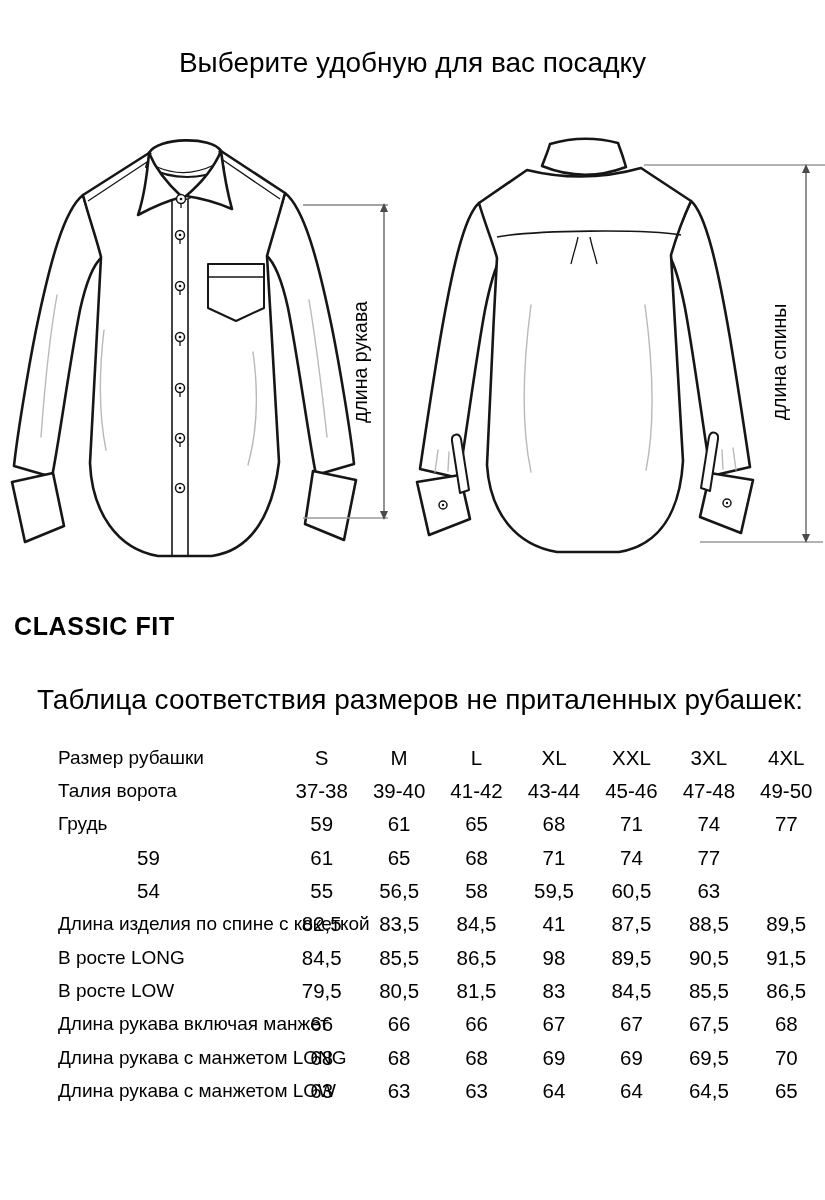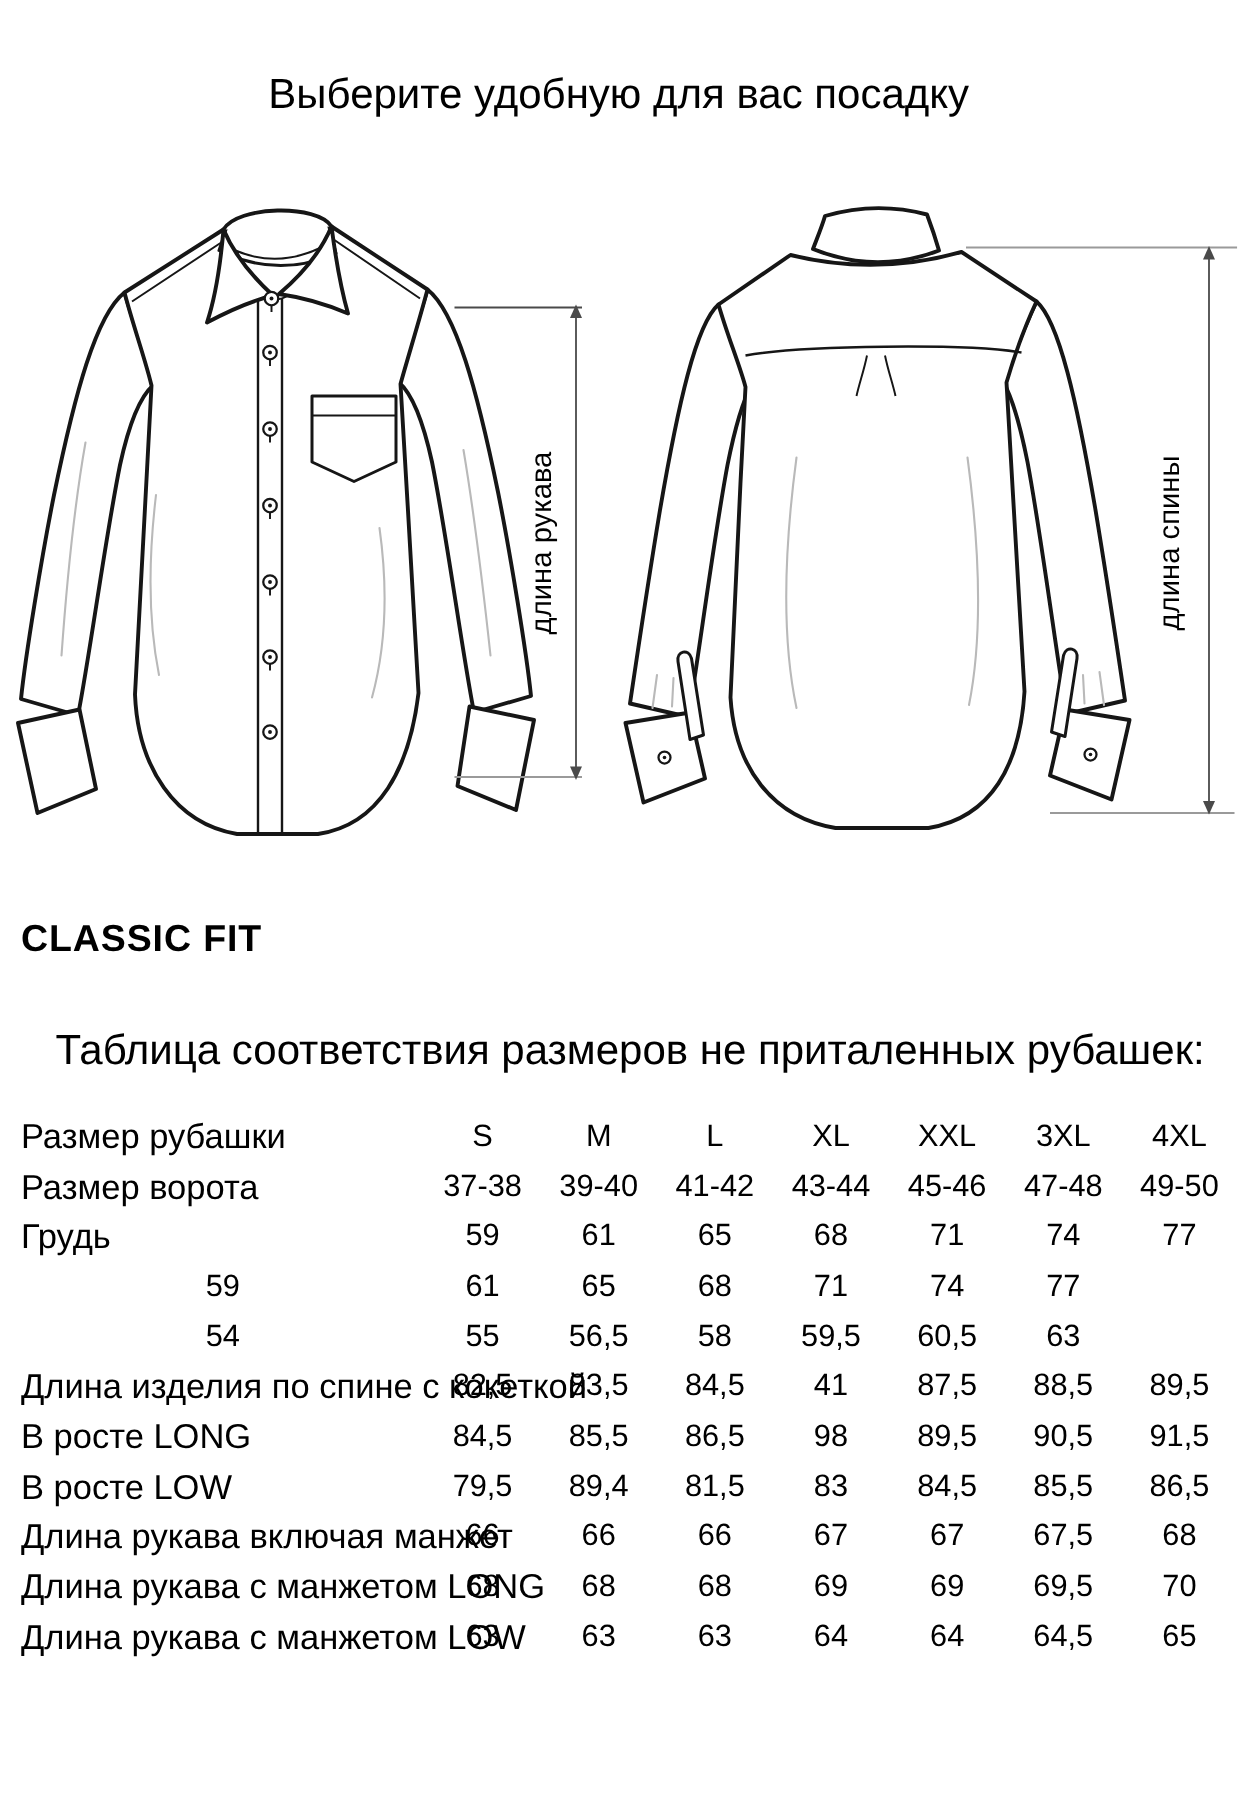--- a/index.html
+++ b/index.html
@@ -15,21 +15,21 @@
   .heading{
     position:absolute;top:612px;left:14px;
     font-size:25px;font-weight:bold;letter-spacing:0.6px;
   }
   .subtitle{position:absolute;top:684px;left:13px;font-size:28px;margin-left:24px;}
   .size-table{position:absolute;top:741px;left:14px;width:811px;}
   .t-row{
     display:grid;grid-template-columns:269px repeat(7,1fr);
     height:33.35px;align-items:center;
   }
-  .t-label{font-size:23px;white-space:nowrap;overflow:visible;}
+  .t-label{font-size:19px;white-space:nowrap;overflow:visible;margin-left:44px;}
   .t-val{font-size:20.5px;text-align:center;}
   
   .ln{fill:#fff;stroke:#161616;stroke-width:2.6;stroke-linejoin:round;stroke-linecap:round;}
   .ln2{fill:#fff;stroke:#161616;stroke-width:2;stroke-linejoin:round;}
   .mid{fill:none;stroke:#161616;stroke-width:1.6;}
   .thin{fill:none;stroke:#161616;stroke-width:1.3;}
   .crease{fill:none;stroke:#b9b9b9;stroke-width:1.4;stroke-linecap:round;}
   .btn{fill:#fff;stroke:#161616;stroke-width:1.5;}
   .dim{stroke:#4a4a4a;stroke-width:1.2;fill:none;}
   .ext{stroke:#9a9a9a;stroke-width:1.4;fill:none;}
@@ -167,21 +167,21 @@
         <div class="t-label">Размер рубашки</div>
         <div class="t-val">S</div>
         <div class="t-val">M</div>
         <div class="t-val">L</div>
         <div class="t-val">XL</div>
         <div class="t-val">XXL</div>
         <div class="t-val">3XL</div>
         <div class="t-val">4XL</div>
       </div>
       <div class="t-row">
-        <div class="t-label">Размер ворота</div>
+        <div class="t-label">Талия ворота</div>
         <div class="t-val">37-38</div>
         <div class="t-val">39-40</div>
         <div class="t-val">41-42</div>
         <div class="t-val">43-44</div>
         <div class="t-val">45-46</div>
         <div class="t-val">47-48</div>
         <div class="t-val">49-50</div>
       </div>
       <div class="t-row">
         <div class="t-label">Грудь</div>
@@ -227,21 +227,21 @@
         <div class="t-val">85,5</div>
         <div class="t-val">86,5</div>
         <div class="t-val">98</div>
         <div class="t-val">89,5</div>
         <div class="t-val">90,5</div>
         <div class="t-val">91,5</div>
       </div>
       <div class="t-row">
         <div class="t-label">В росте LOW</div>
         <div class="t-val">79,5</div>
-        <div class="t-val">89,4</div>
+        <div class="t-val">80,5</div>
         <div class="t-val">81,5</div>
         <div class="t-val">83</div>
         <div class="t-val">84,5</div>
         <div class="t-val">85,5</div>
         <div class="t-val">86,5</div>
       </div>
       <div class="t-row">
         <div class="t-label">Длина рукава включая манжет</div>
         <div class="t-val">66</div>
         <div class="t-val">66</div>

